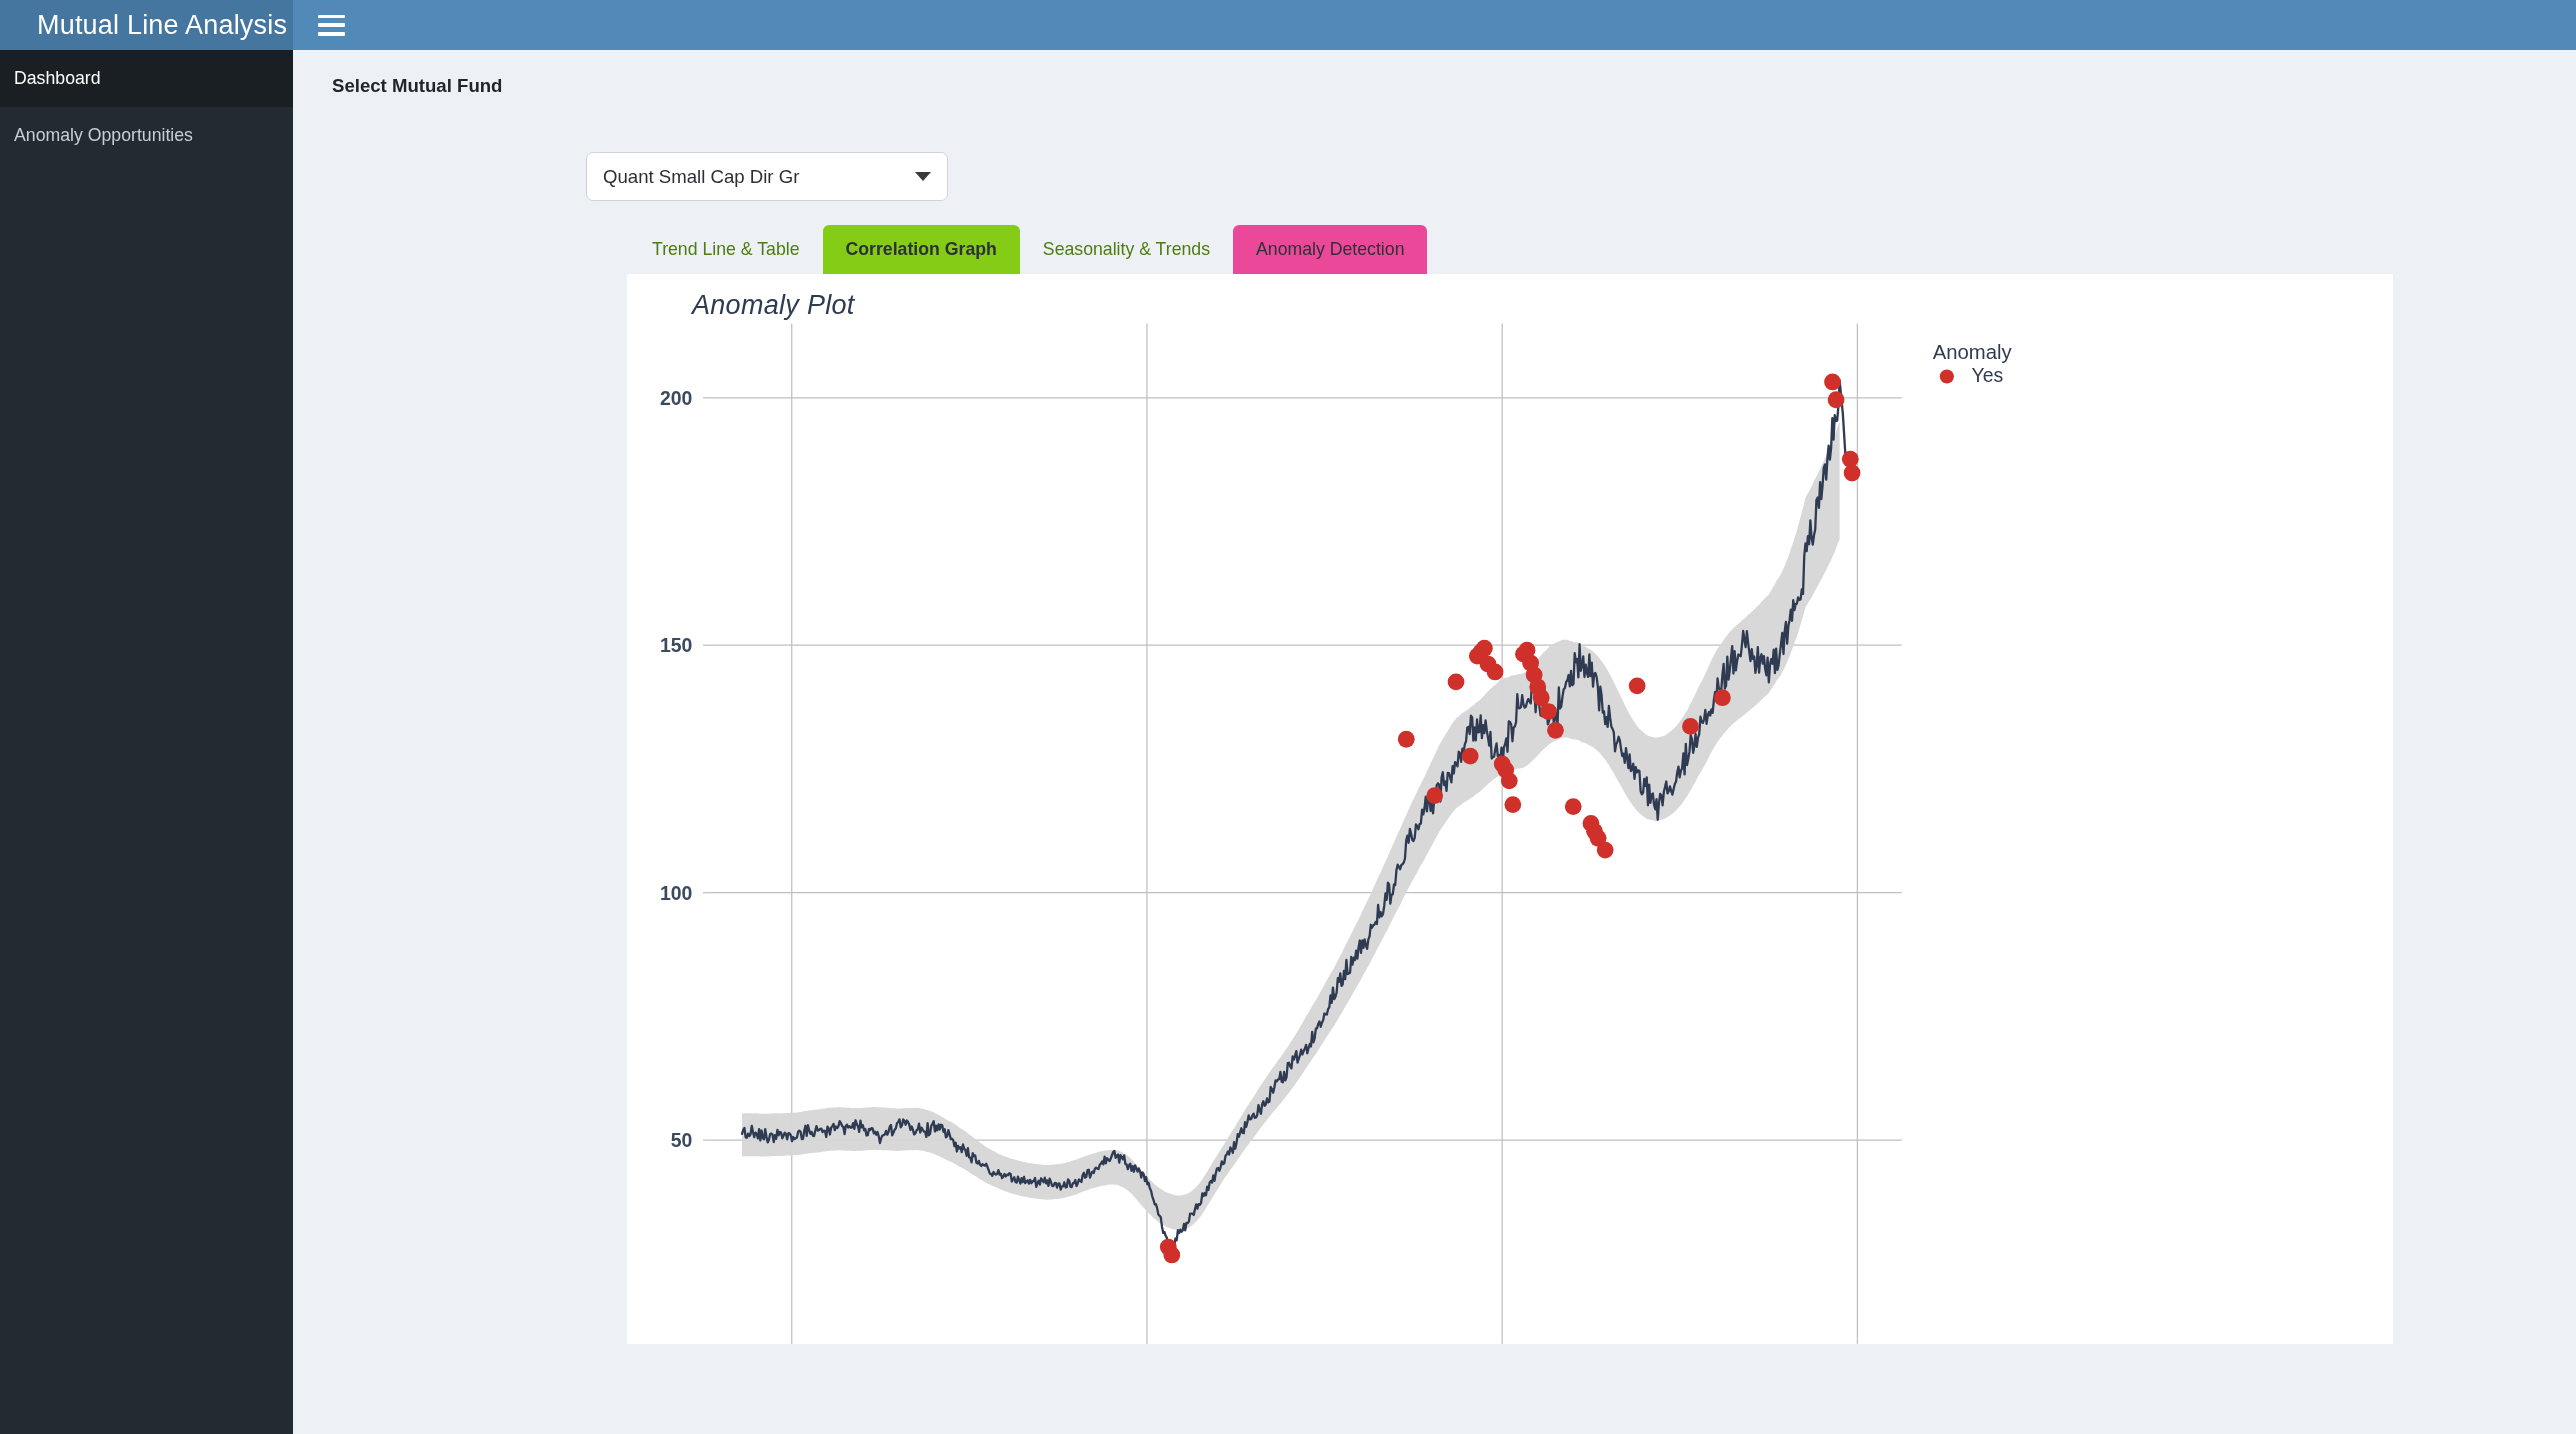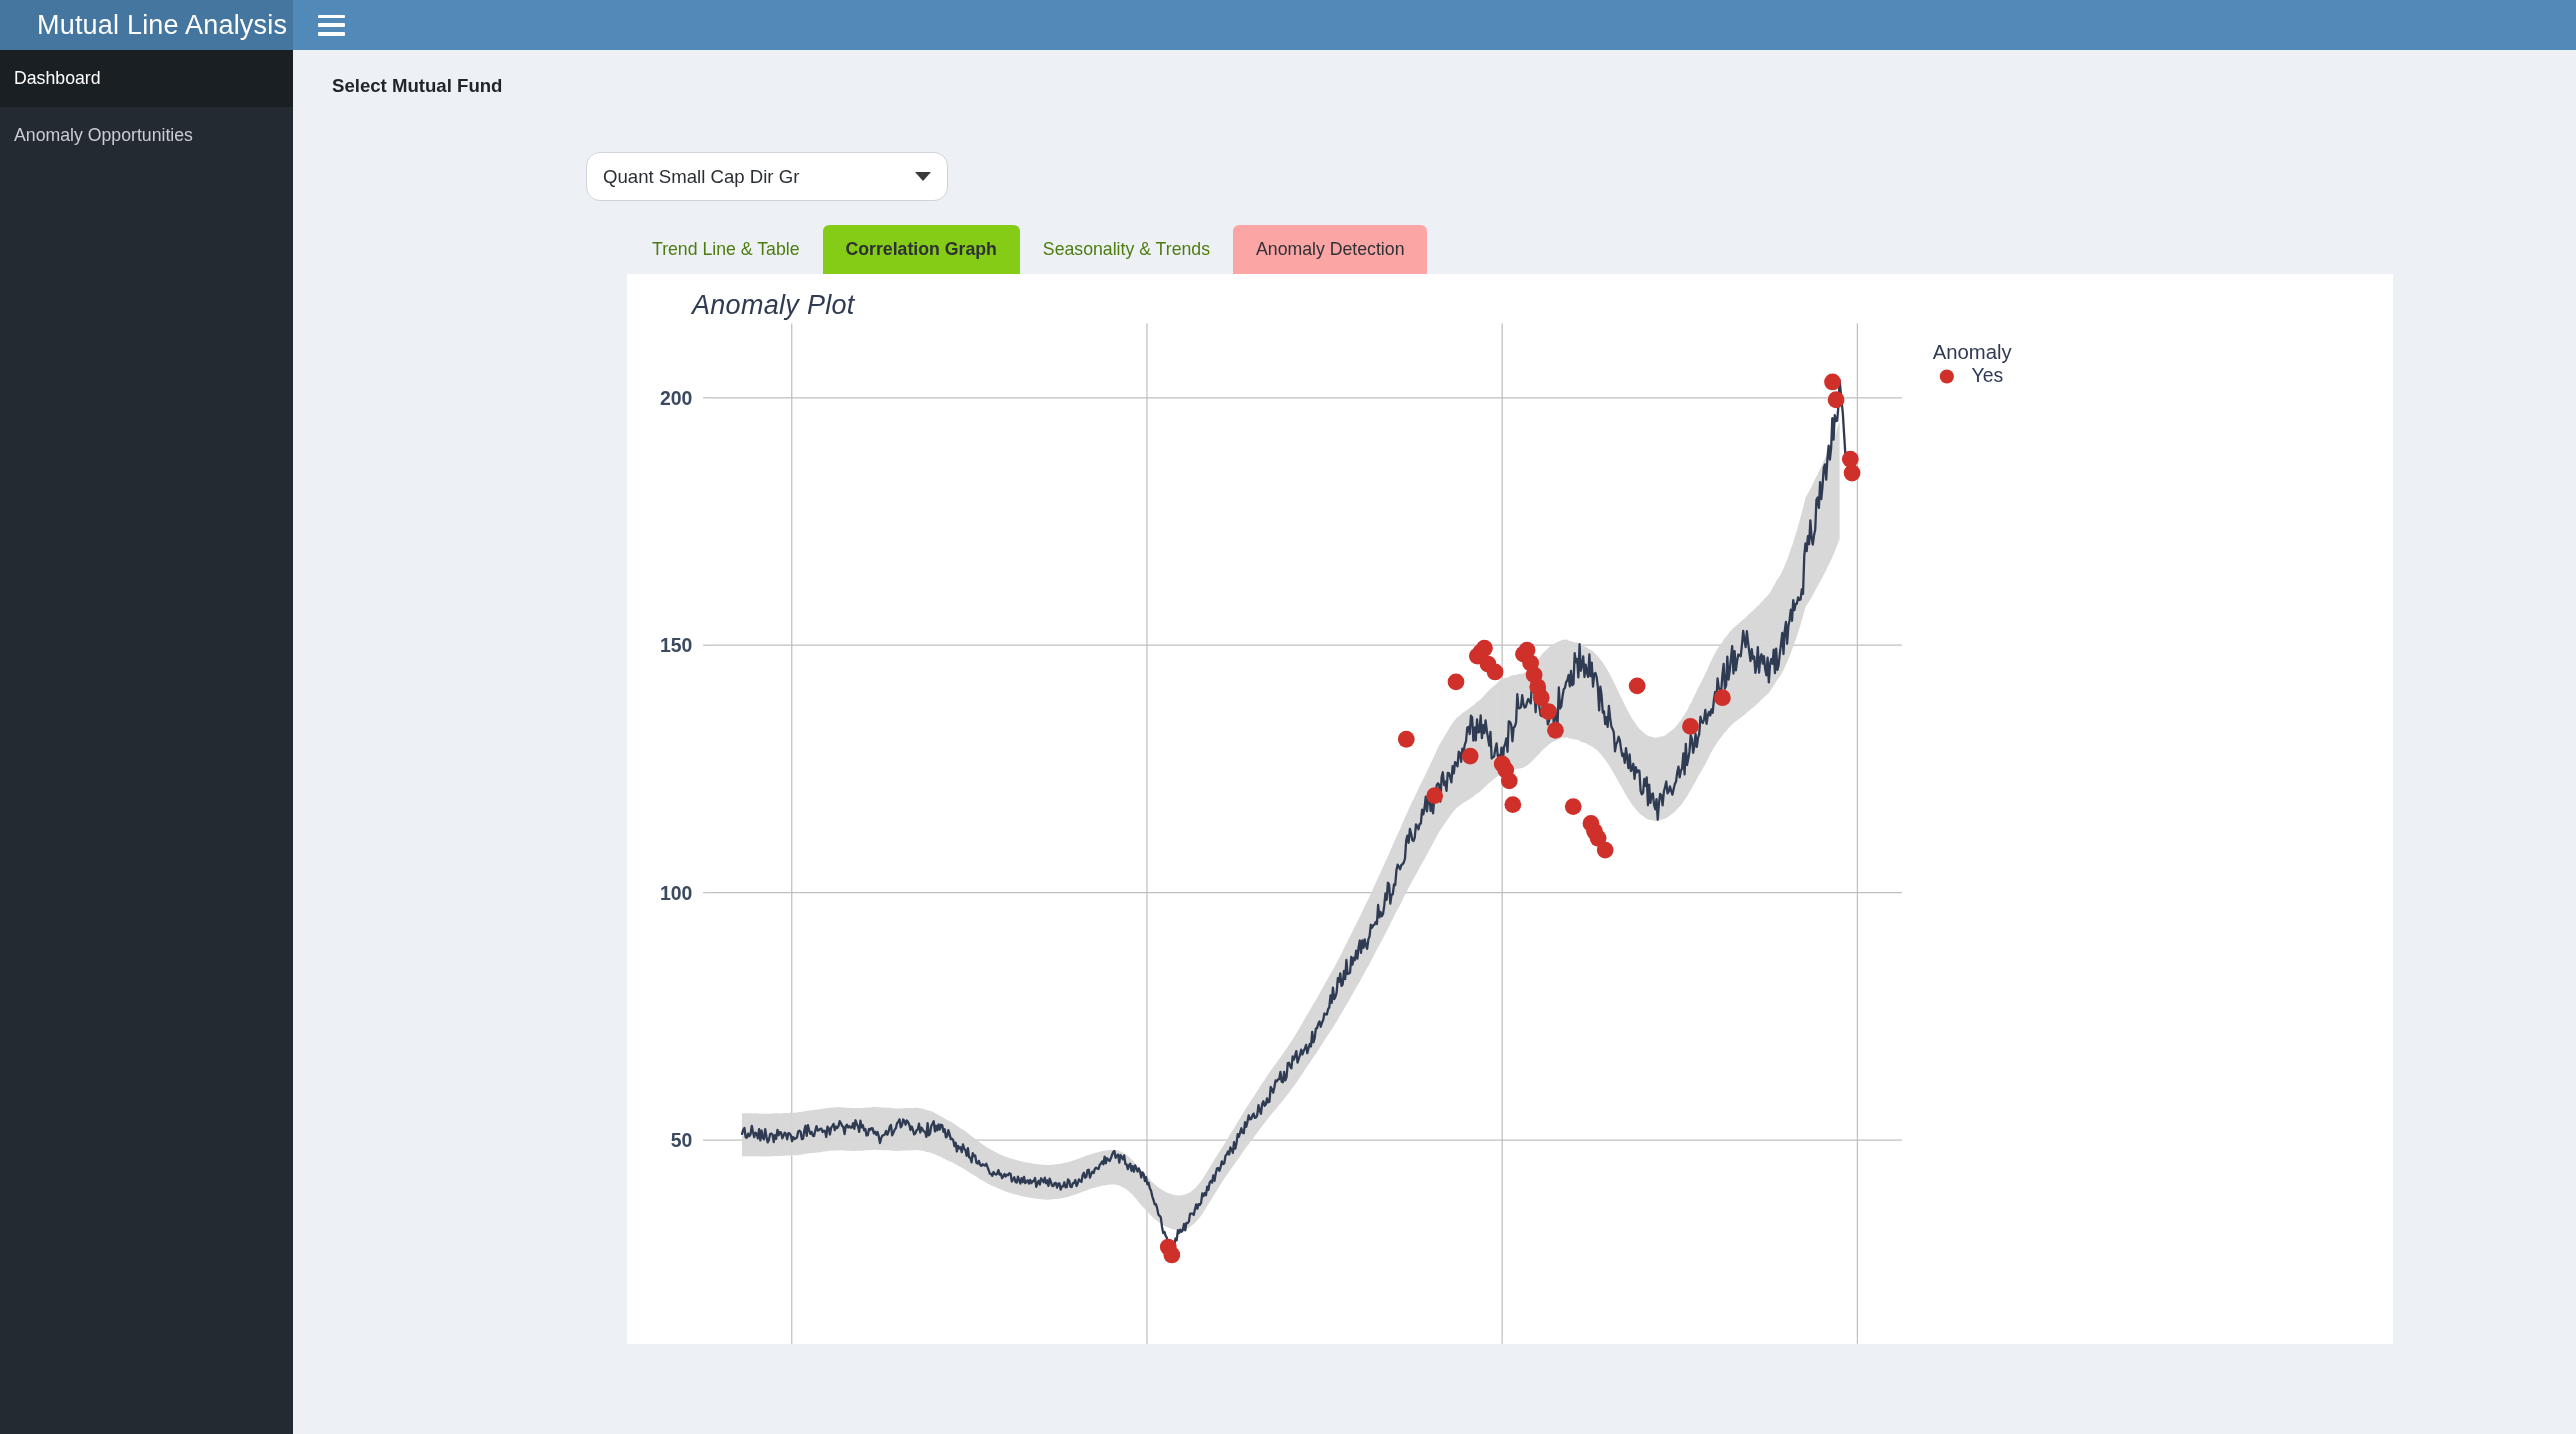--- a/index.html
+++ b/index.html
@@ -48,42 +48,42 @@
   
   .main { position: absolute; top: 50px; left: 293px; width: 2480px; height: 1384px; background: #edf0f5; }
 
   .select-label {
     position: absolute; left: 39px; top: 25px;
     font-size: 18.6px; font-weight: bold; color: #22262b;
   }
   .select-box {
     position: absolute; left: 293px; top: 102px;
     width: 362px; height: 49px;
-    background: #ffffff; border: 0.9px solid #cfd4da; border-radius: 14px;
+    background: #ffffff; border: 0.9px solid #cfd4da; border-radius: 7px;
     display: flex; align-items: center; justify-content: space-between;
     padding: 0 16px 0 16px; cursor: pointer;
   }
   .select-value { font-size: 18.6px; color: #2b2f33; white-space: nowrap; }
   .caret {
     width: 0; height: 0;
     border-left: 8.8px solid transparent; border-right: 8.8px solid transparent;
     border-top: 9.7px solid #3a3a3a;
   }
 
   
   .tabs { position: absolute; left: 336px; top: 175px; display: flex; align-items: flex-end; height: 49px; }
   .tab {
     height: 49px; display: flex; align-items: center;
     padding: 0 23px; font-size: 17.7px; cursor: pointer;
     border-top-left-radius: 6.2px; border-top-right-radius: 6.2px;
     white-space: nowrap;
   }
   .tab.link { color: #4d7c0f; }
   .tab.hover { background: #84cc16; color: #2d3136; font-weight: bold; }
-  .tab.active { background: #fca5a5; color: #2d3136; }
+  .tab.active { background: #ec4899; color: #2d3136; }
 
   
   .card {
     position: absolute; left: 334px; top: 224px;
     width: 1766px; height: 1070px;
     background: #ffffff;
   }
   .chart-title {
     position: absolute; left: 65px; top: 16px;
     font-size: 27px; color: #2f3b52; font-weight: 400; letter-spacing: 0.3px; font-style: italic;

